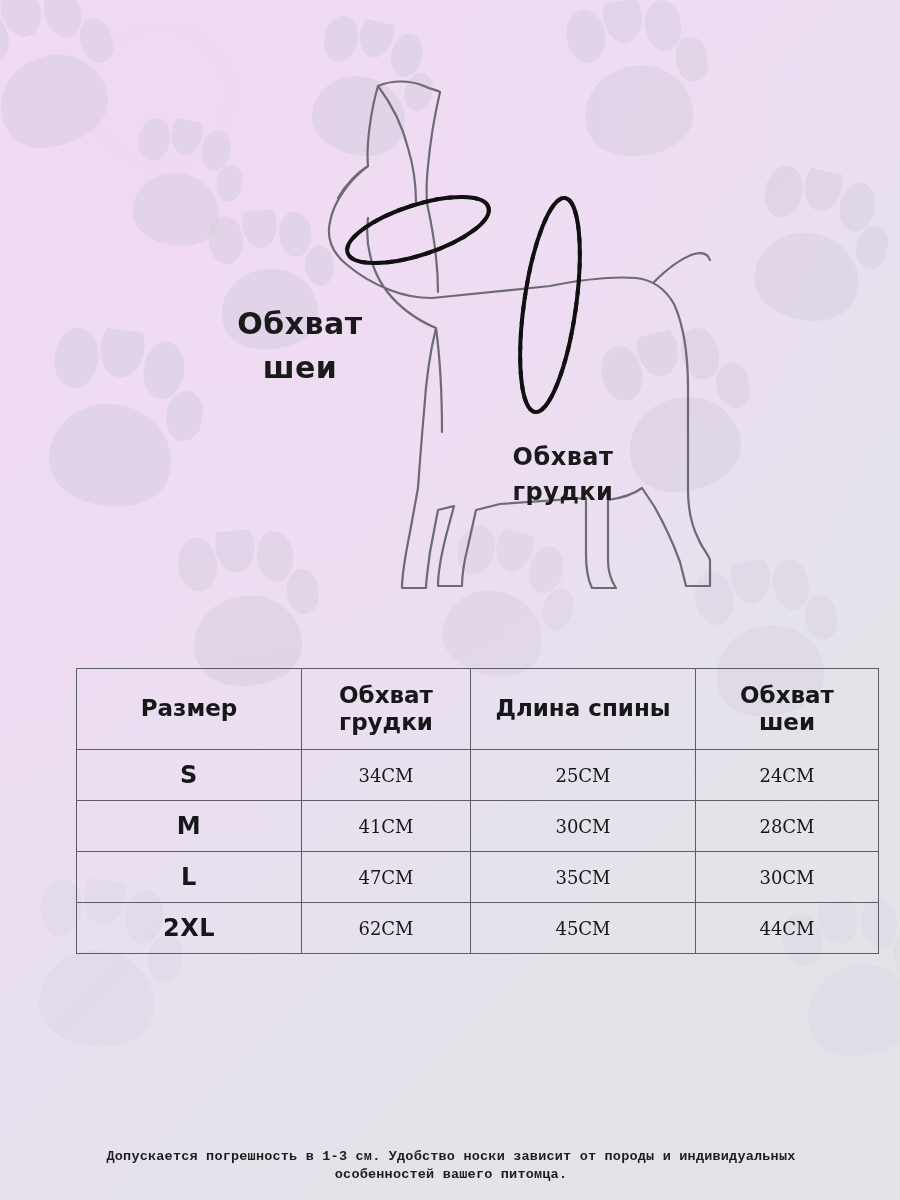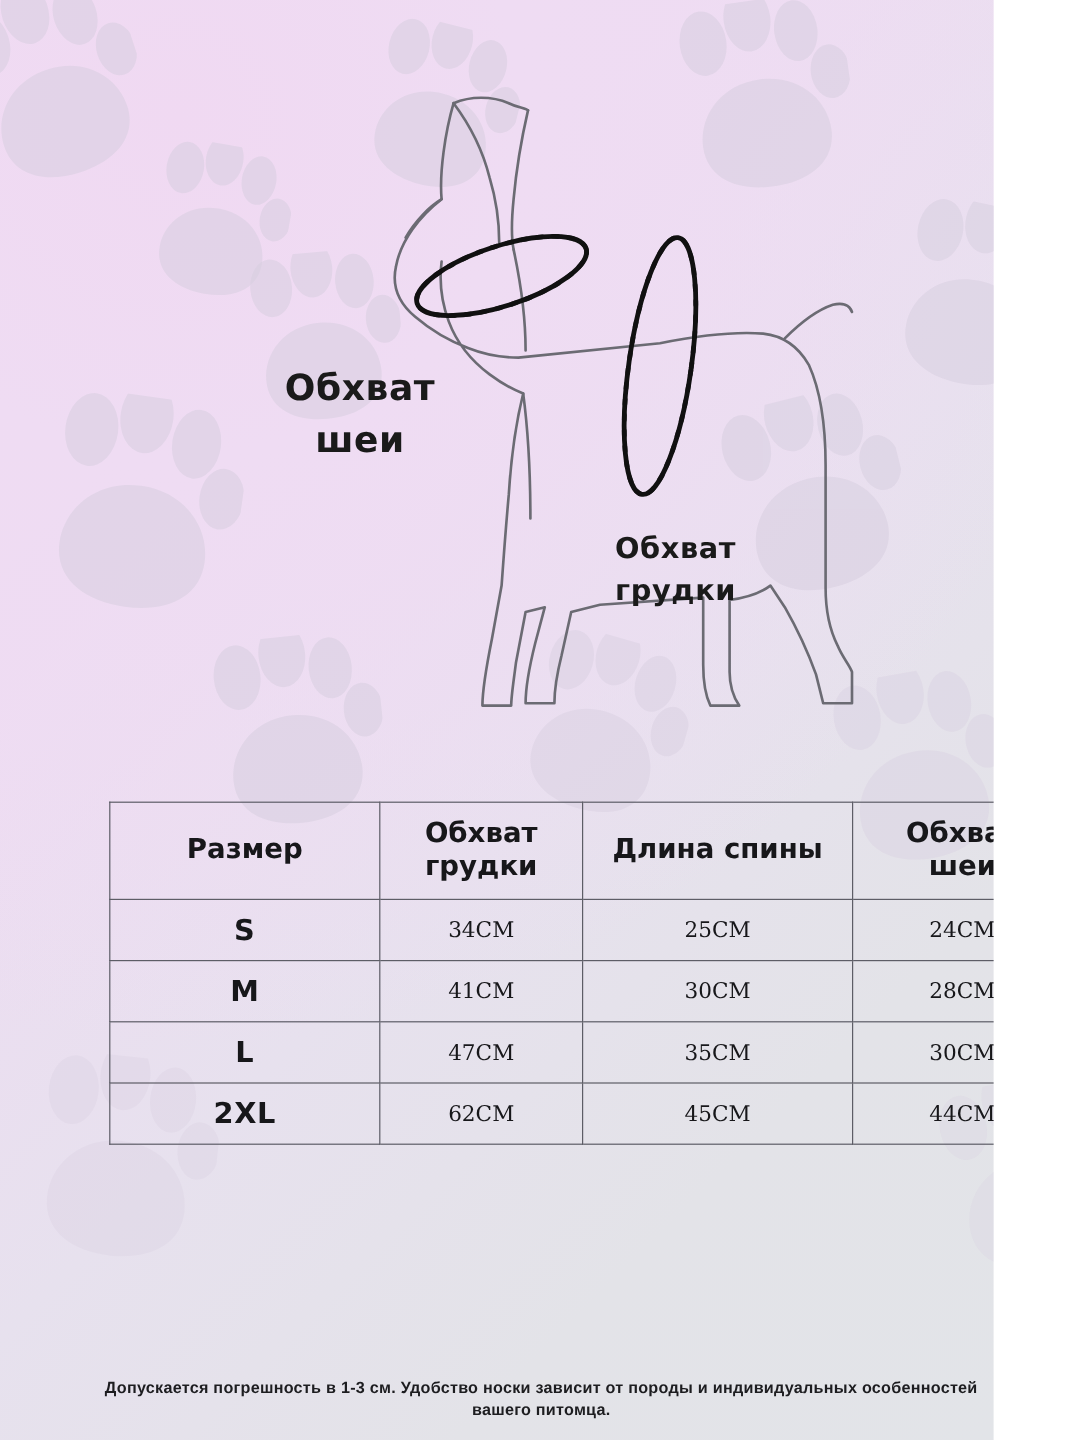--- a/index.html
+++ b/index.html
@@ -10,21 +10,21 @@
   body {
     width: 900px;
     height: 1200px;
     font-family: "DejaVu Sans", sans-serif;
     background: #ffffff;
     overflow: hidden;
   }
 
   #page {
     position: relative;
-    width: 828px;
+    width: 900px;
     height: 1200px;
     background:
       radial-gradient(circle at 18% 8%, #f0d9f2 0%, #efdcf3 22%, rgba(236,226,240,0) 60%),
       linear-gradient(135deg, #f4dcf5 0%, #eedcf2 28%, #e7e1ee 55%, #e3e3e8 78%, #e2e4e8 100%);
     overflow: hidden;
   }
 
   
   .paws {
     position: absolute;
@@ -70,21 +70,21 @@
   .label-chest {
     left: 468px;
     top: 440px;
     width: 190px;
     font-size: 24px;
   }
 
   
   .table-wrap {
     position: absolute;
-    left: 91px;
+    left: 76px;
     top: 668px;
     width: 750px;
   }
   table.size-table {
     border-collapse: collapse;
     width: 750px;
     table-layout: fixed;
   }
   table.size-table th,
   table.size-table td {
@@ -116,21 +116,21 @@
     font-size: 24px;
     letter-spacing: .5px;
   }
 
   .footnote {
     position: absolute;
     left: 76px;
     top: 1148px;
     width: 750px;
     text-align: center;
-    font-family: Liberation Sans, sans-serif;
+    font-family: Liberation Mono, monospace;
     font-weight: 700;
     font-size: 13.5px;
     line-height: 1.35;
     color: #1d1d20;
     letter-spacing: .2px;
   }
 </style>
 </head>
 <body>
 

